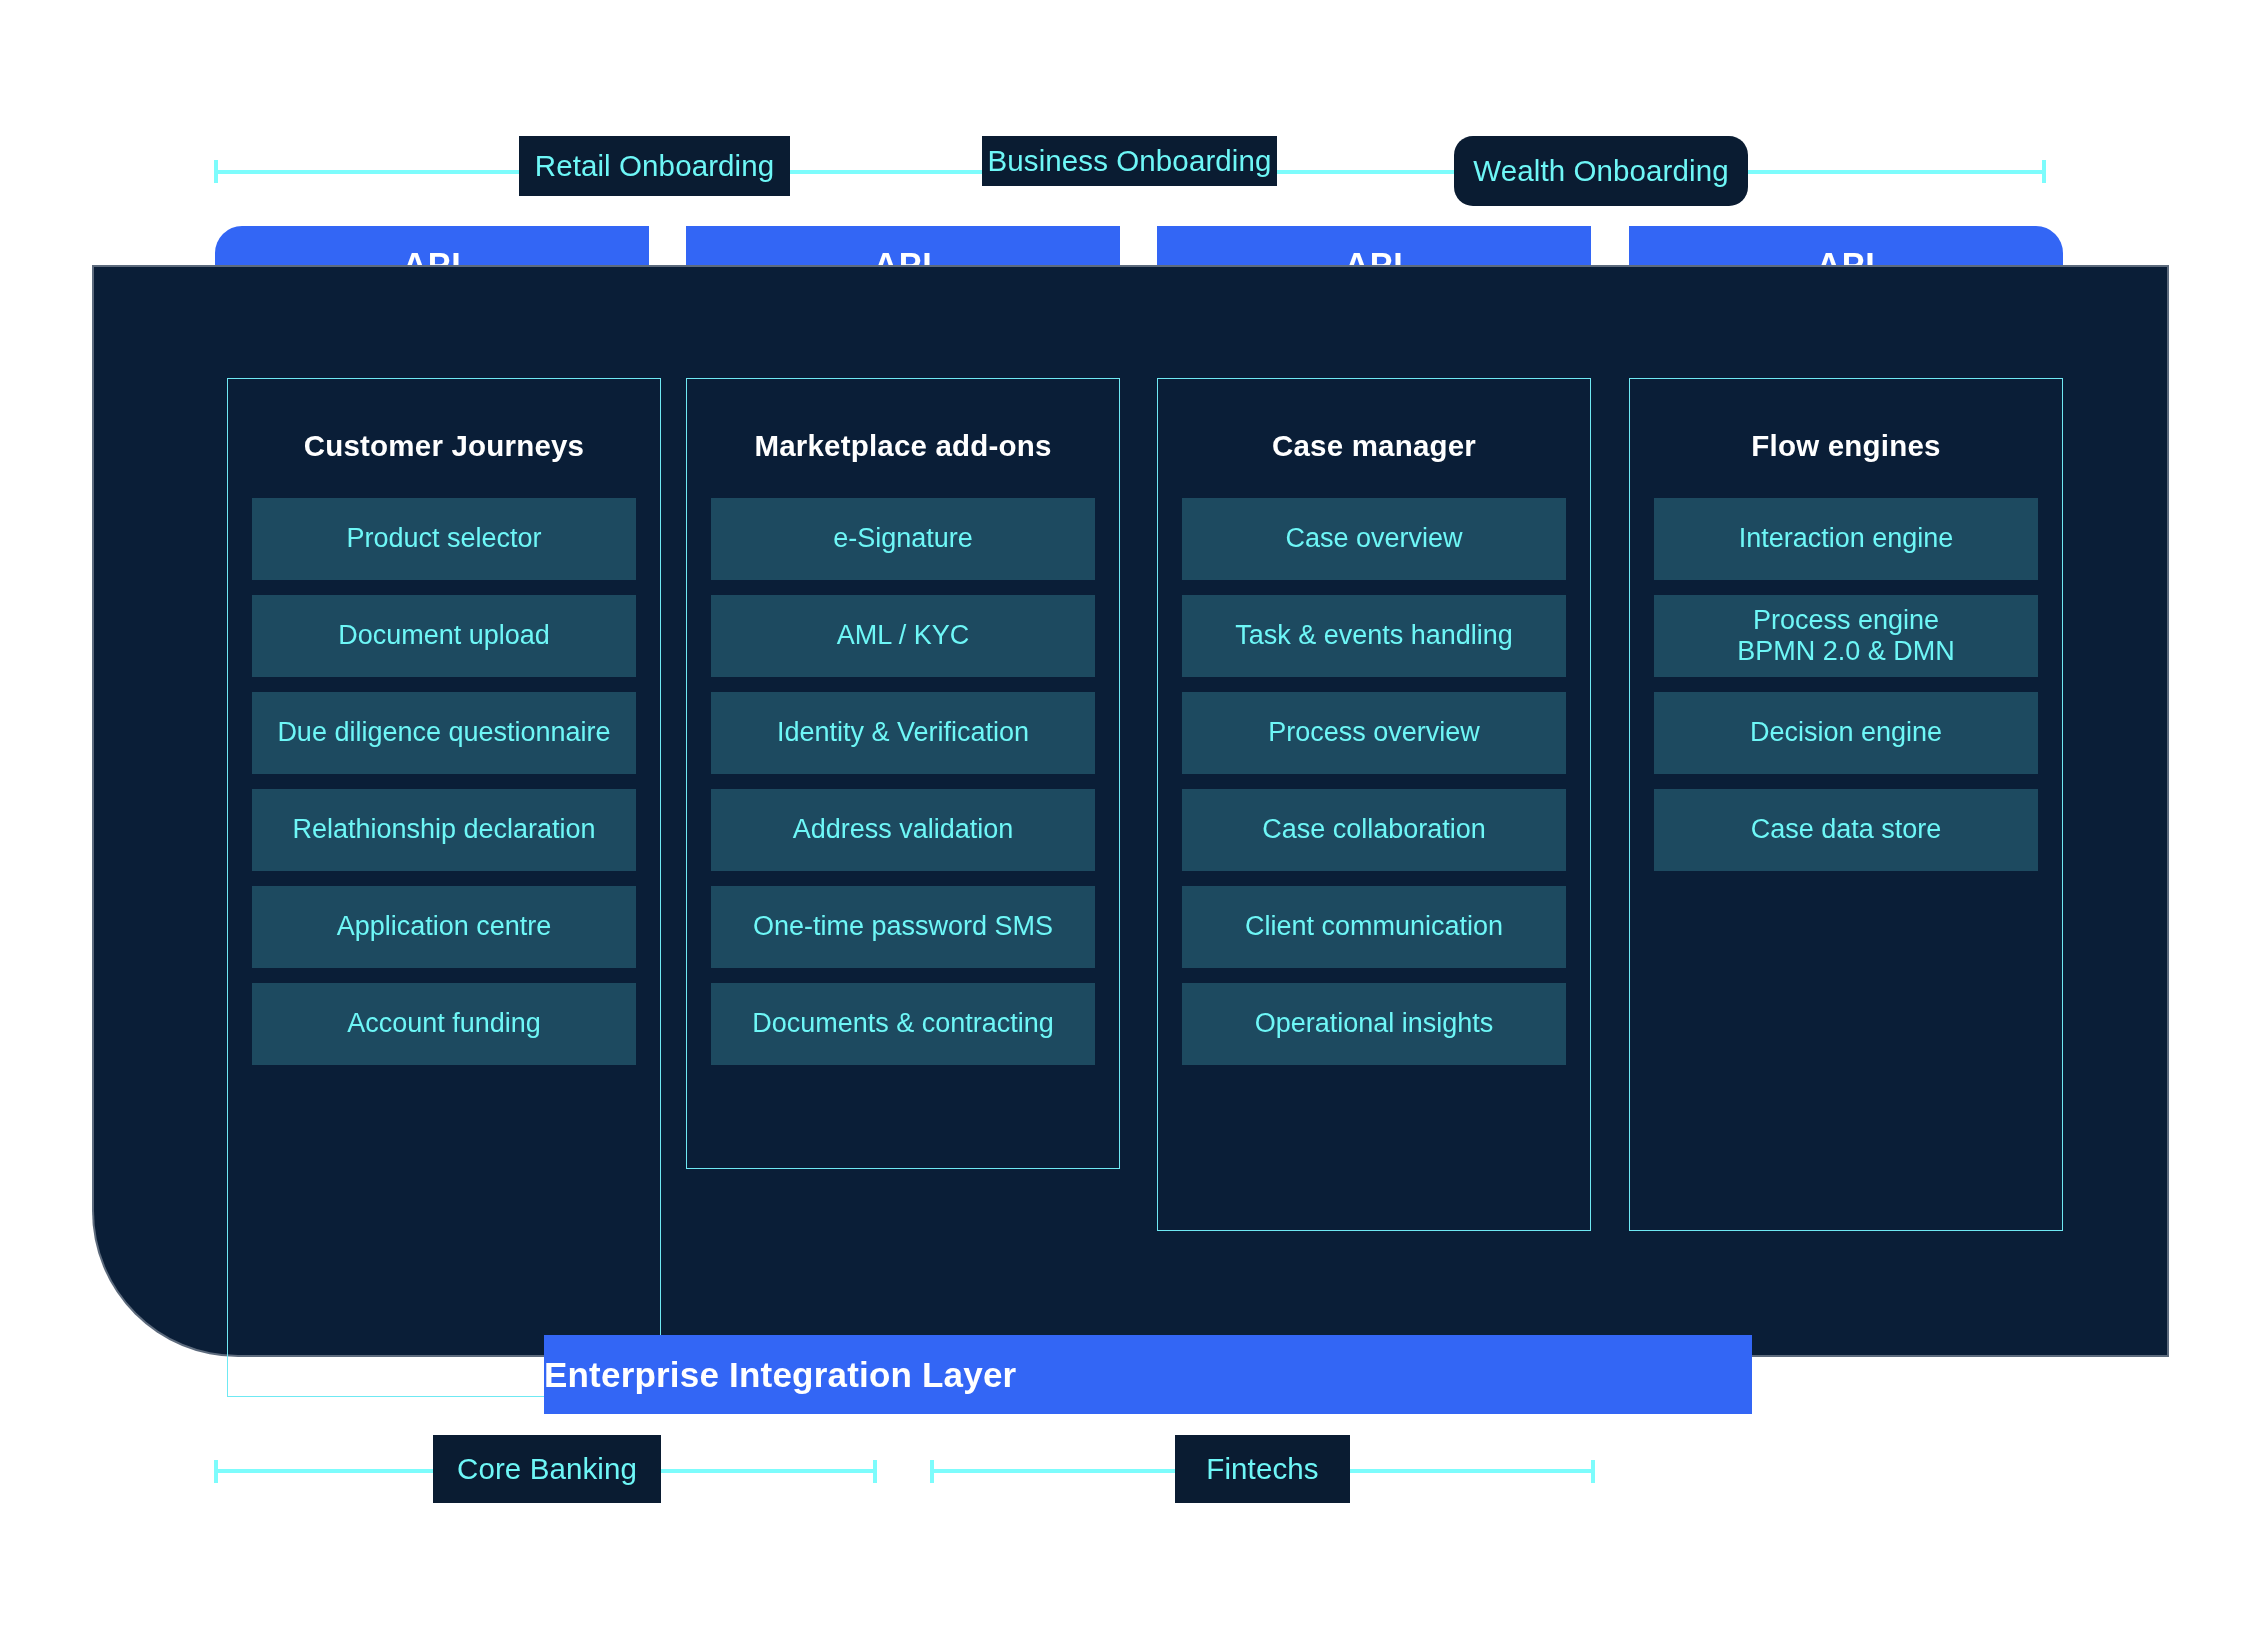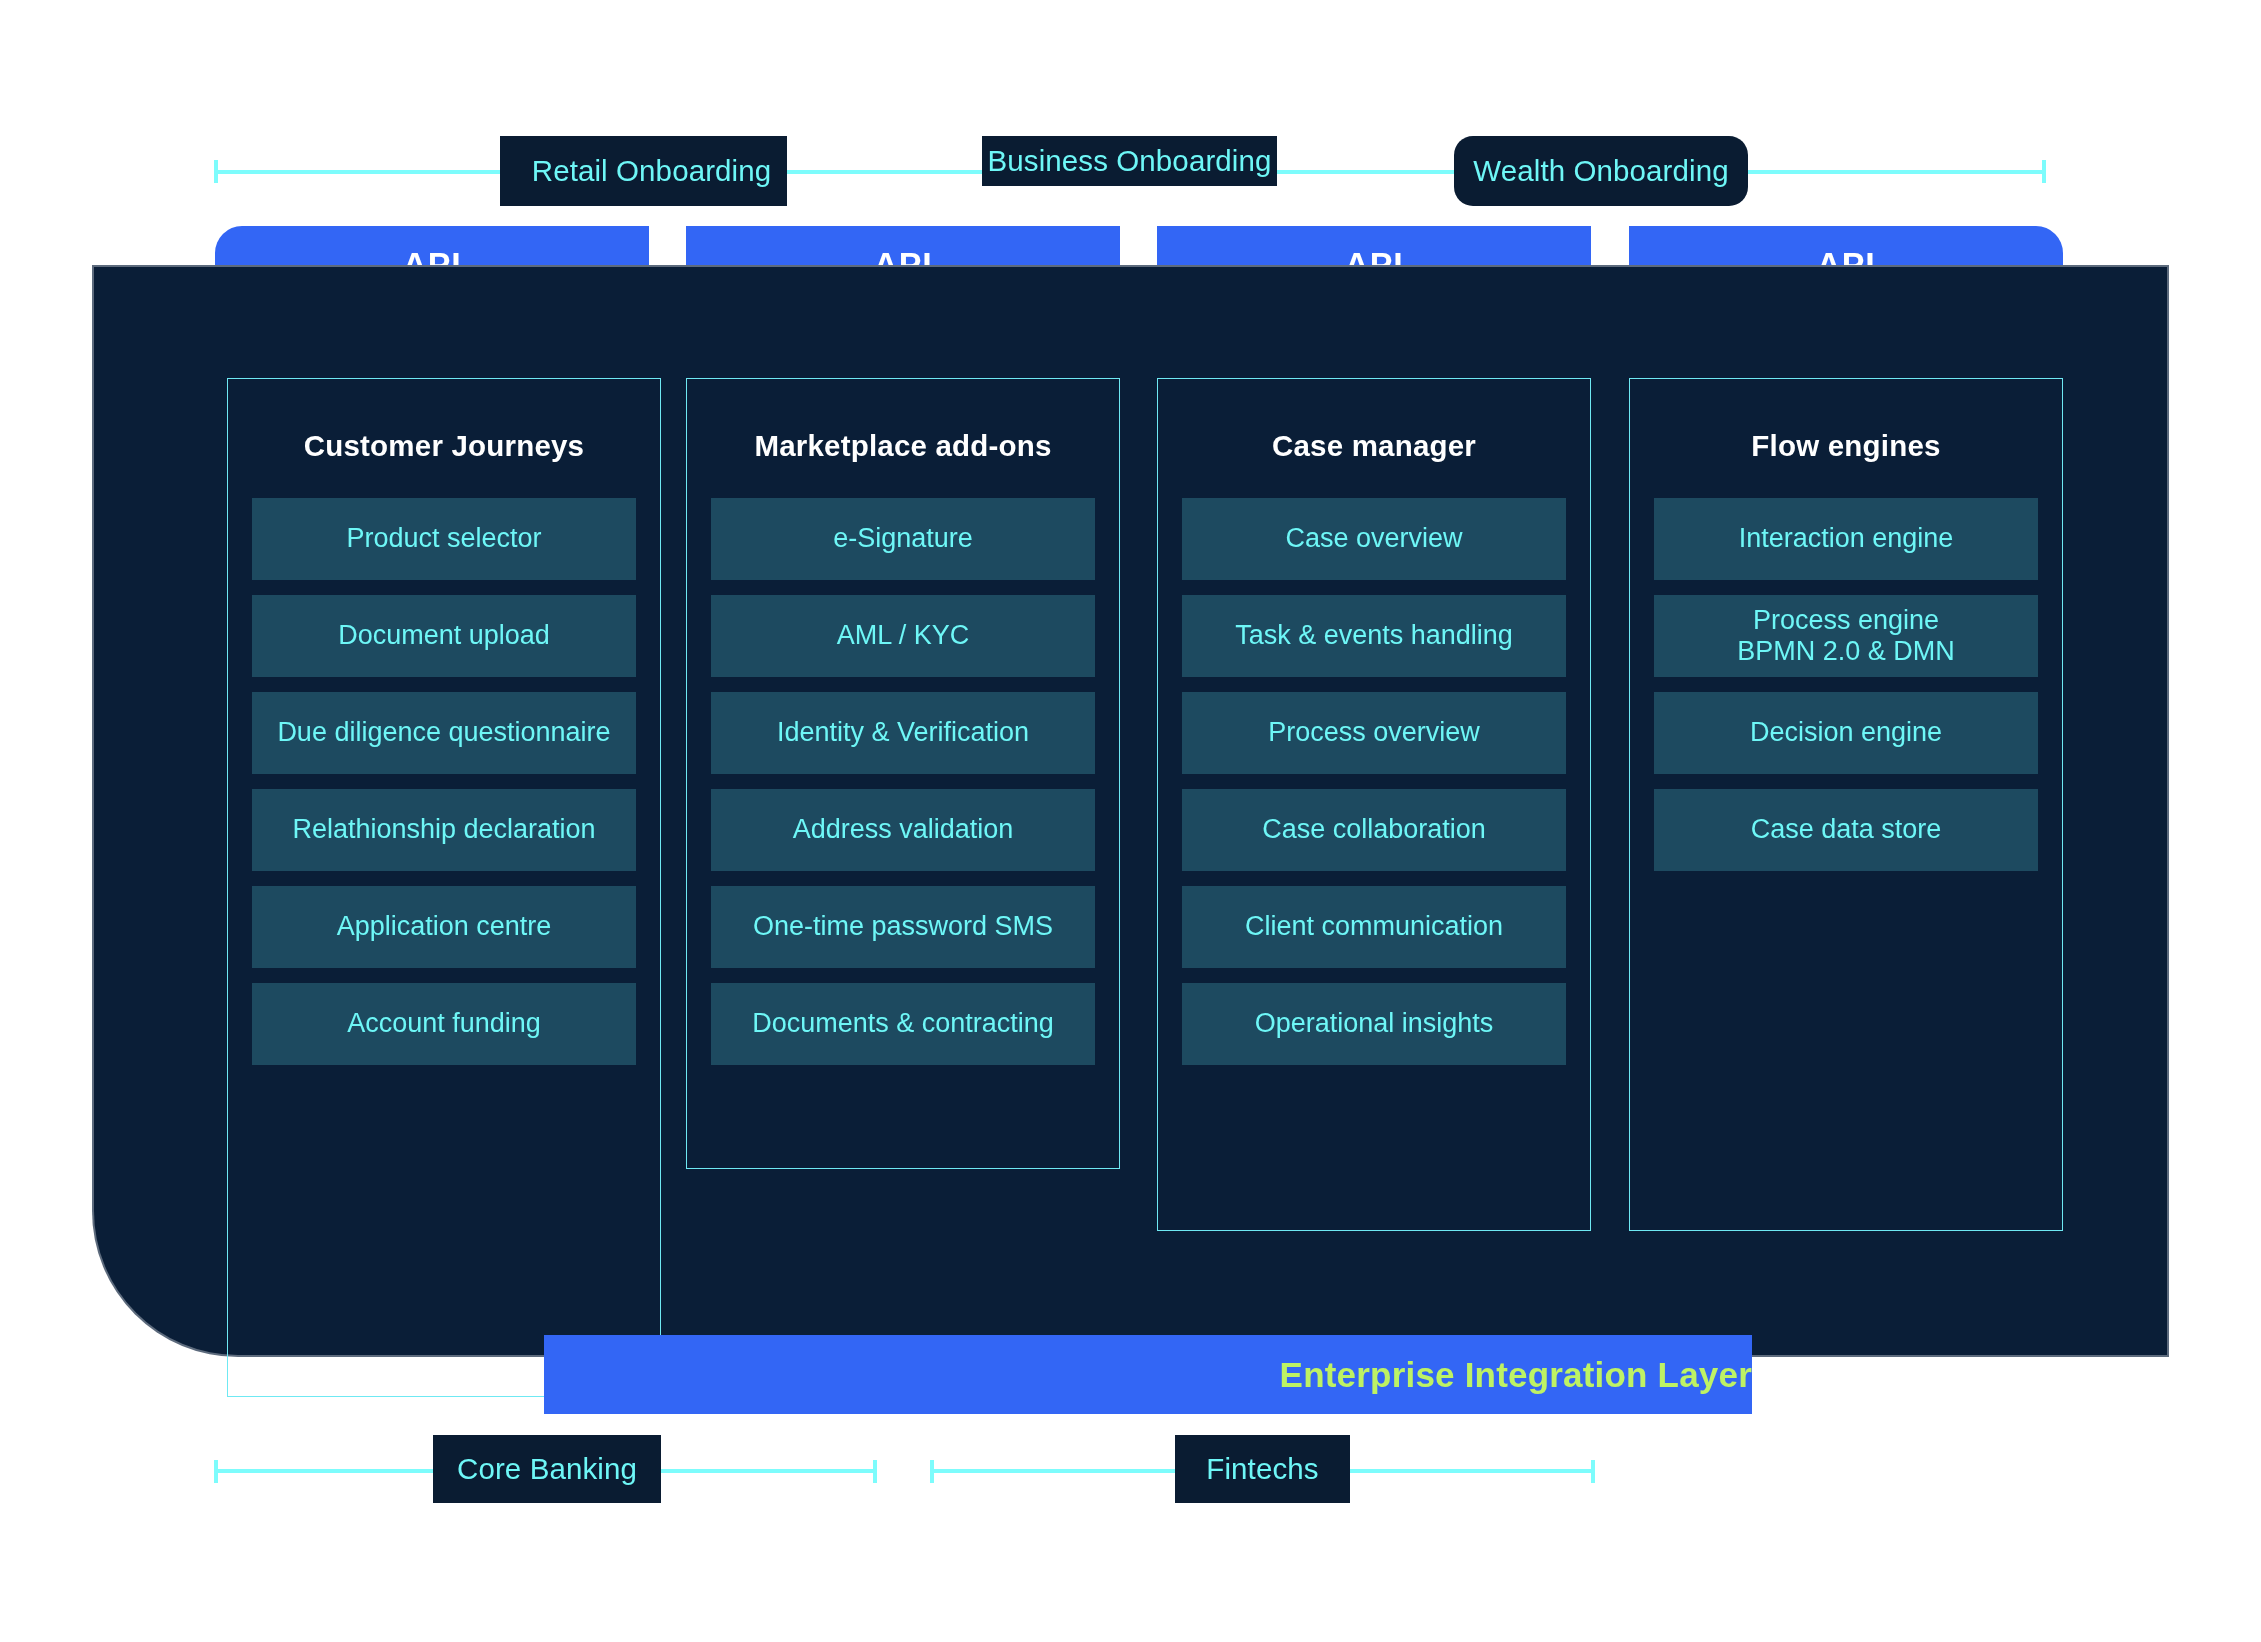--- a/index.html
+++ b/index.html
@@ -90,37 +90,37 @@
     text-align:center;
     white-space:pre-line;
     box-sizing:border-box;
     padding:0 6.7px;
   }
 
   
   .eil{
     position:absolute;
     background:#3366f5;
-    color:#bef264;
+    color:#ffffff;
     font-weight:bold;
     font-size:35px;
     letter-spacing:0.2px;
-    display:flex;align-items:center;justify-content:flex-end;
+    display:flex;align-items:center;justify-content:flex-start;
   }
 </style>
 </head>
 <body>
 
 <div class="stage">
 
   <div class="rail" style="left:214px;top:170px;width:1832px;"></div>
   <div class="rail-cap" style="left:214px;top:160px;"></div>
   <div class="rail-cap" style="left:2042px;top:160px;"></div>
 
-  <div class="chip" style="left:500px;top:136px;width:271px;height:70px;padding-left:16px;">
+  <div class="chip" style="left:519px;top:136px;width:271px;height:60px;">
     <span>Retail Onboarding</span>
   </div>
   <div class="chip" style="left:982px;top:136px;width:295px;height:50px;">
     <span>Business Onboarding</span>
   </div>
   <div class="chip" style="left:1454px;top:136px;width:294px;height:70px;border-radius:19px;">
     <span>Wealth Onboarding</span>
   </div>
 
   <div class="api r-tl" style="left:215px;top:226px;width:434px;height:77px;">

